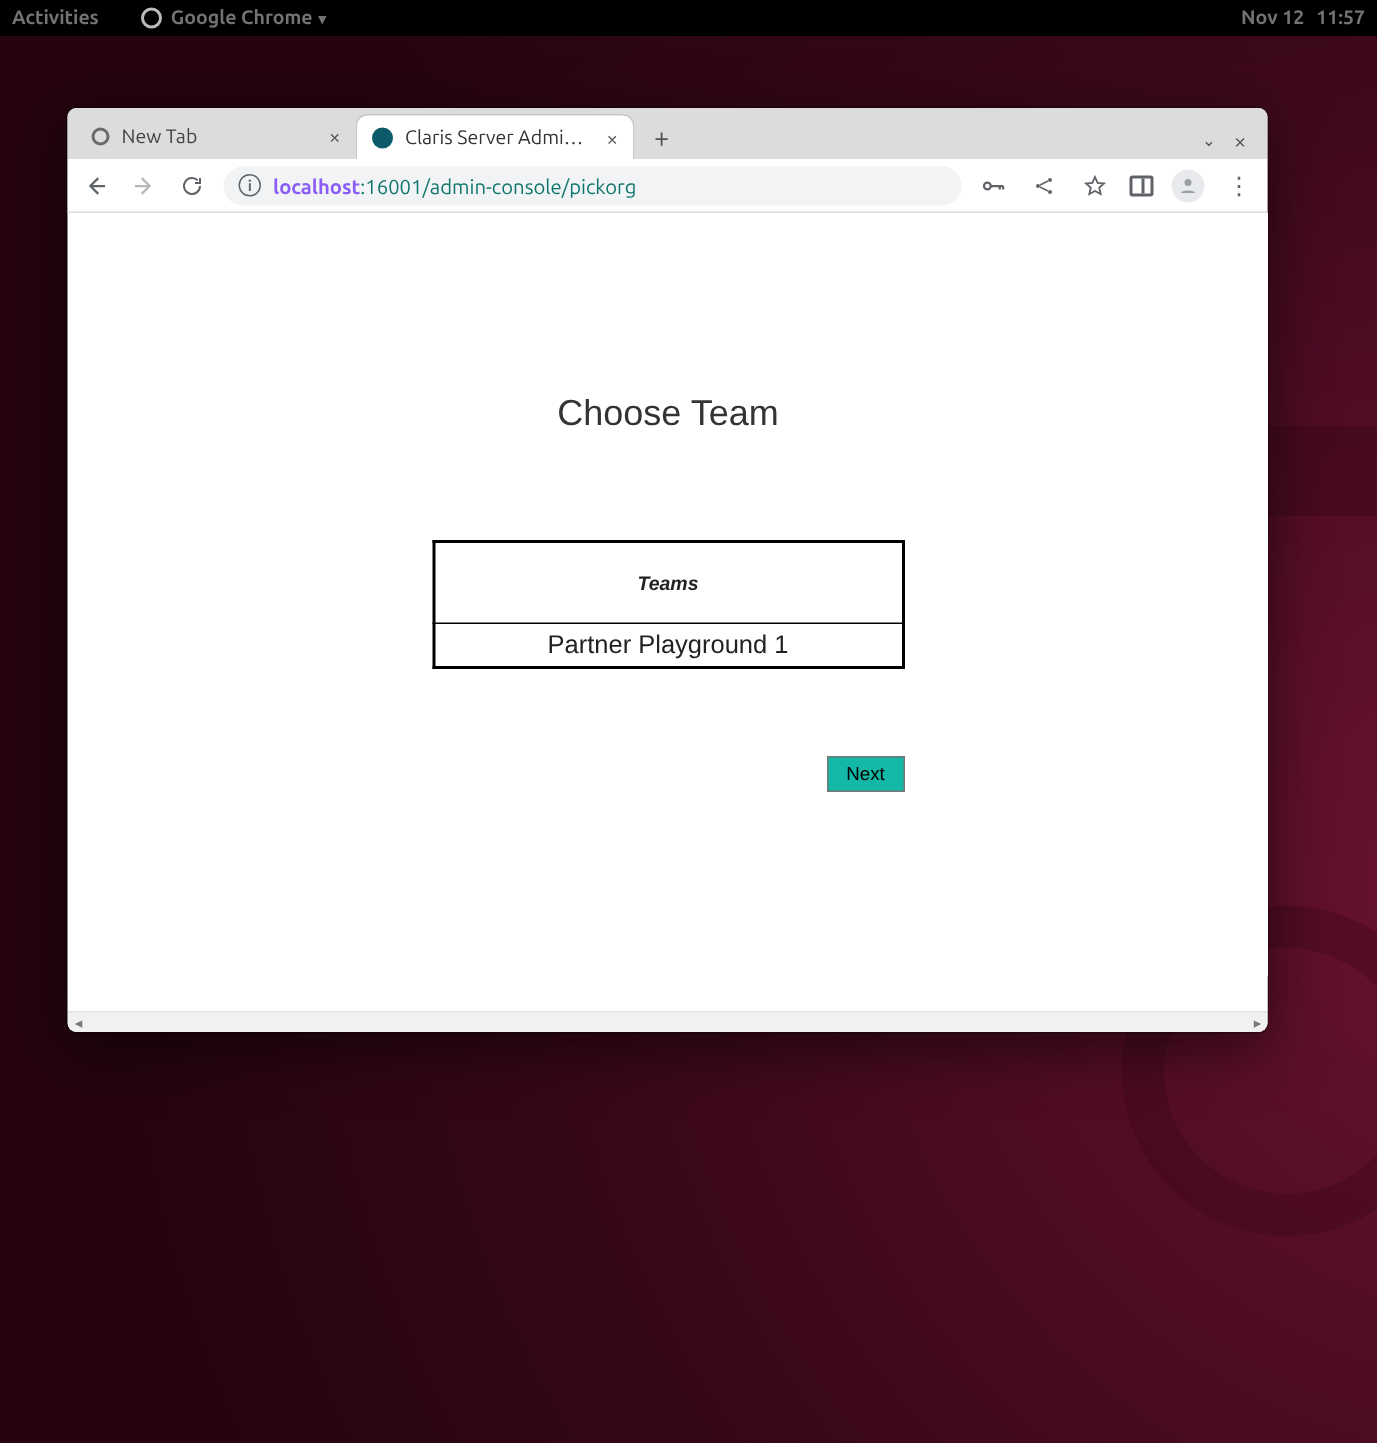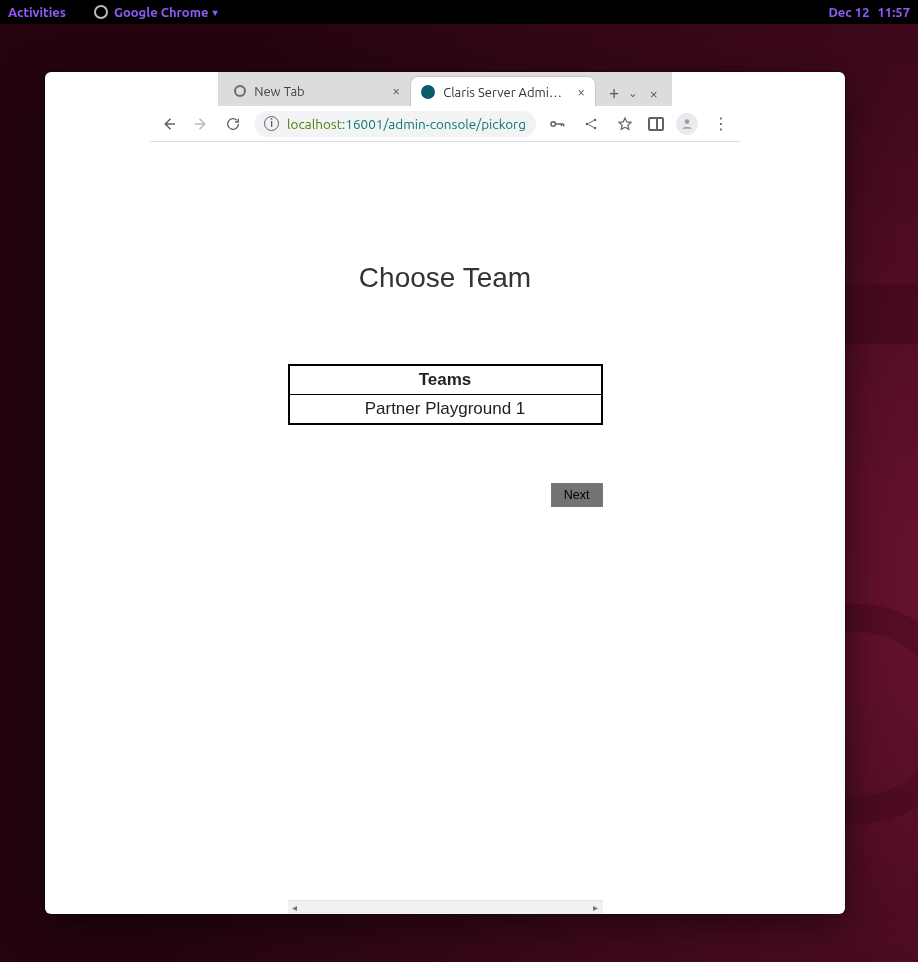--- a/index.html
+++ b/index.html
@@ -1,21 +1,21 @@
 <!DOCTYPE html>
 <html><head>
   <meta charset="utf-8">
   <style>
     * { box-sizing: border-box; margin: 0; padding: 0; }
     html, body { width: 918px; height: 962px; overflow: hidden; font-family: Ubuntu, "Segoe UI", Arial, sans-serif; }
 
     
     .gnome-bar {
       background: #000;
-      color: #8b5cf6;
+      color: #737373;
       height: 24px;
       display: flex;
       align-items: center;
       padding: 0 8px;
       font-size: 13px;
       font-weight: 600;
     }
     .gnome-bar .spacer { flex: 1; }
     .gnome-bar .app-ind { display:flex; align-items:center; margin-left: 28px; }
     .gnome-bar .app-ind .ico { width:14px; height:14px; border-radius:50%; border:2px solid #bbb; margin-right:6px; display:inline-block; }
@@ -50,28 +50,27 @@
       border: 28px solid #3a0718;
       opacity: .35;
     }
 
     
     .chrome-window {
       position: absolute;
       left: 45px;
       top: 48px;
       width: 800px;
-      height: 842px;
+      height: 616px;
       background: #fff;
       box-shadow: 0 10px 40px rgba(0,0,0,.55), 0 0 0 1px rgba(0,0,0,.25);
       border-radius: 6px;
       overflow: hidden;
       display: flex;
       flex-direction: column;
-      align-items: center;
     }
 
     
     .tabstrip {
       height: 34px;
       background: #dcdcde;
       display: flex;
       align-items: flex-end;
       padding: 0 6px 0 6px;
       gap: 0;
@@ -115,50 +114,50 @@
       color:#5f6368;
     }
     .toolbar .icobtn { width:22px; height:22px; display:flex; align-items:center; justify-content:center; font-size:16px; }
     .toolbar .icobtn.disabled { opacity:.45; }
     .omnibox {
       flex:1; height:26px; background:#f1f3f4; border-radius:14px;
       display:flex; align-items:center; padding:0 10px; gap:8px; font-size:13.5px; color:#5f6368;
     }
     .omnibox .info { width:15px; height:15px; border:1.5px solid #5f6368; border-radius:50%; display:flex; align-items:center; justify-content:center; font-size:10px; font-weight:700; color:#5f6368; }
     .omnibox .url { color:#202124; }
-    .omnibox .url .host { color:#4d7c0f; font-weight:400; }
+    .omnibox .url .host { color:#8b5cf6; font-weight:700; }
     .omnibox .url .path { color:#0f766e; }
     .toolbar .right { display:flex; align-items:center; gap:12px; }
     .toolbar .pillpanel { width:16px; height:14px; border:2px solid #5f6368; border-radius:2px; position:relative; }
     .toolbar .pillpanel::after { content:""; position:absolute; top:0; bottom:0; right:4px; width:2px; background:#5f6368; }
     .toolbar .avatar { width:22px; height:22px; border-radius:50%; background:#e8eaed; display:flex; align-items:center; justify-content:center; }
     .toolbar .kebab { font-size:16px; }
 
     
     .viewport { flex:1; background:#fff; position:relative; overflow:auto; }
     .page { width:100%; padding-top: 120px; text-align:center; font-family: Arial, sans-serif; color:#222; }
-    .page h1 { font-size: 28px; font-weight: 400; color:#333; }
+    .page h1 { font-size: 24px; font-weight: 400; color:#333; }
     .team-table {
       margin: 70px auto 0;
       border-collapse: collapse;
       width: 315px;
       border: 2px solid #000;
     }
     .team-table th {
-      border:1px solid #000; padding:4px 6px; font-size:17px; font-weight:700; text-align:center;
+      border:1px solid #000; padding:19px 6px; font-size:13px; font-weight:700; text-align:center;font-style:italic;
     }
     .team-table td {
       border:1px solid #000; padding:4px 6px; font-size:17px; text-align:center;
     }
     .next-wrap { width:315px; margin: 58px auto 0; text-align:right; }
     .next-btn {
       font-family: Arial, sans-serif;
       font-size: 12.5px;
       padding: 4px 12px;
-      background: #737373;
+      background: #14b8a6;
       border: 1px solid #777;
       cursor: pointer;
     }
 
     
     .hscroll {
       position:absolute; left:0; right:0; bottom:0; height:14px;
       background:#f1f1f1; border-top:1px solid #e2e2e2;
       display:flex; align-items:center;
     }
@@ -169,21 +168,21 @@
 <body>
 
 <div class="gnome-bar">
   <span>Activities</span>
   <span class="app-ind">
     <span class="ico"></span>
     <span>Google Chrome</span>
     <span class="chev">▾</span>
   </span>
   <span class="spacer"></span>
-  <span>Dec 12</span>
+  <span>Nov 12</span>
   <span style="width:8px;"></span>
   <span>11:57</span>
 </div>
 
 <div class="desktop">
   <div class="wallpaper-shape"></div>
   <div class="wallpaper-shape2"></div>
 
   <div class="chrome-window">
 

